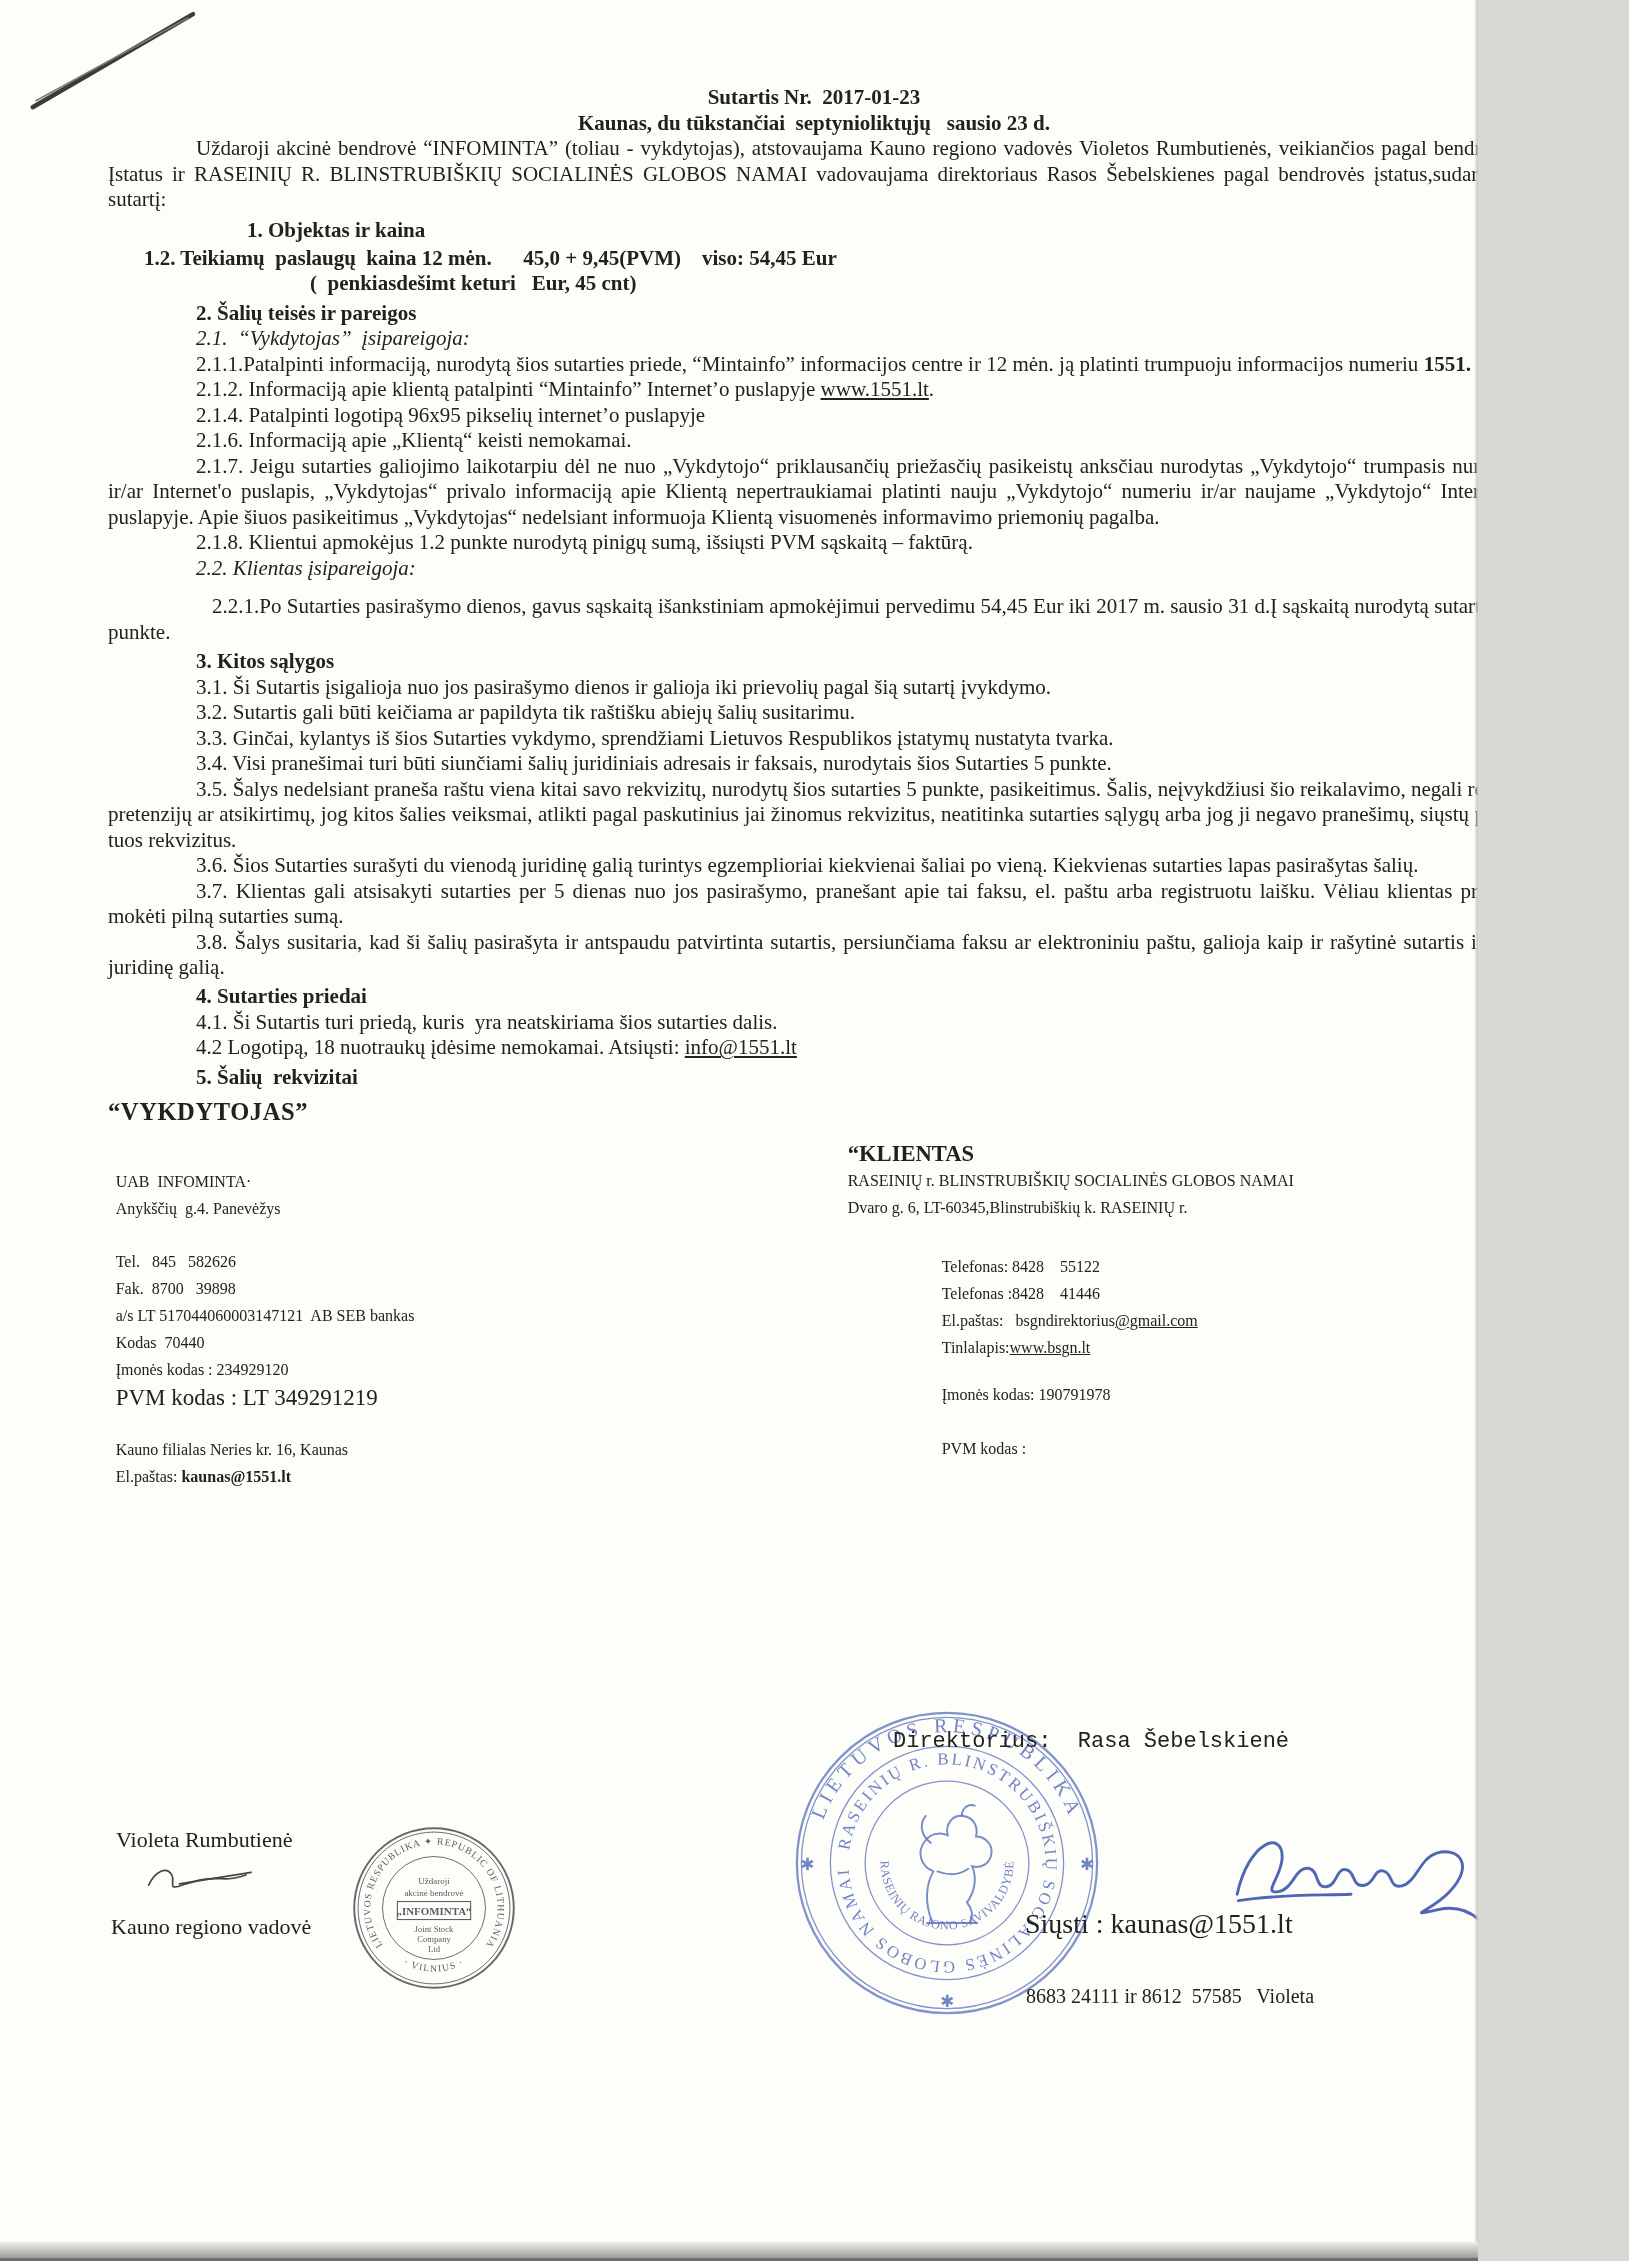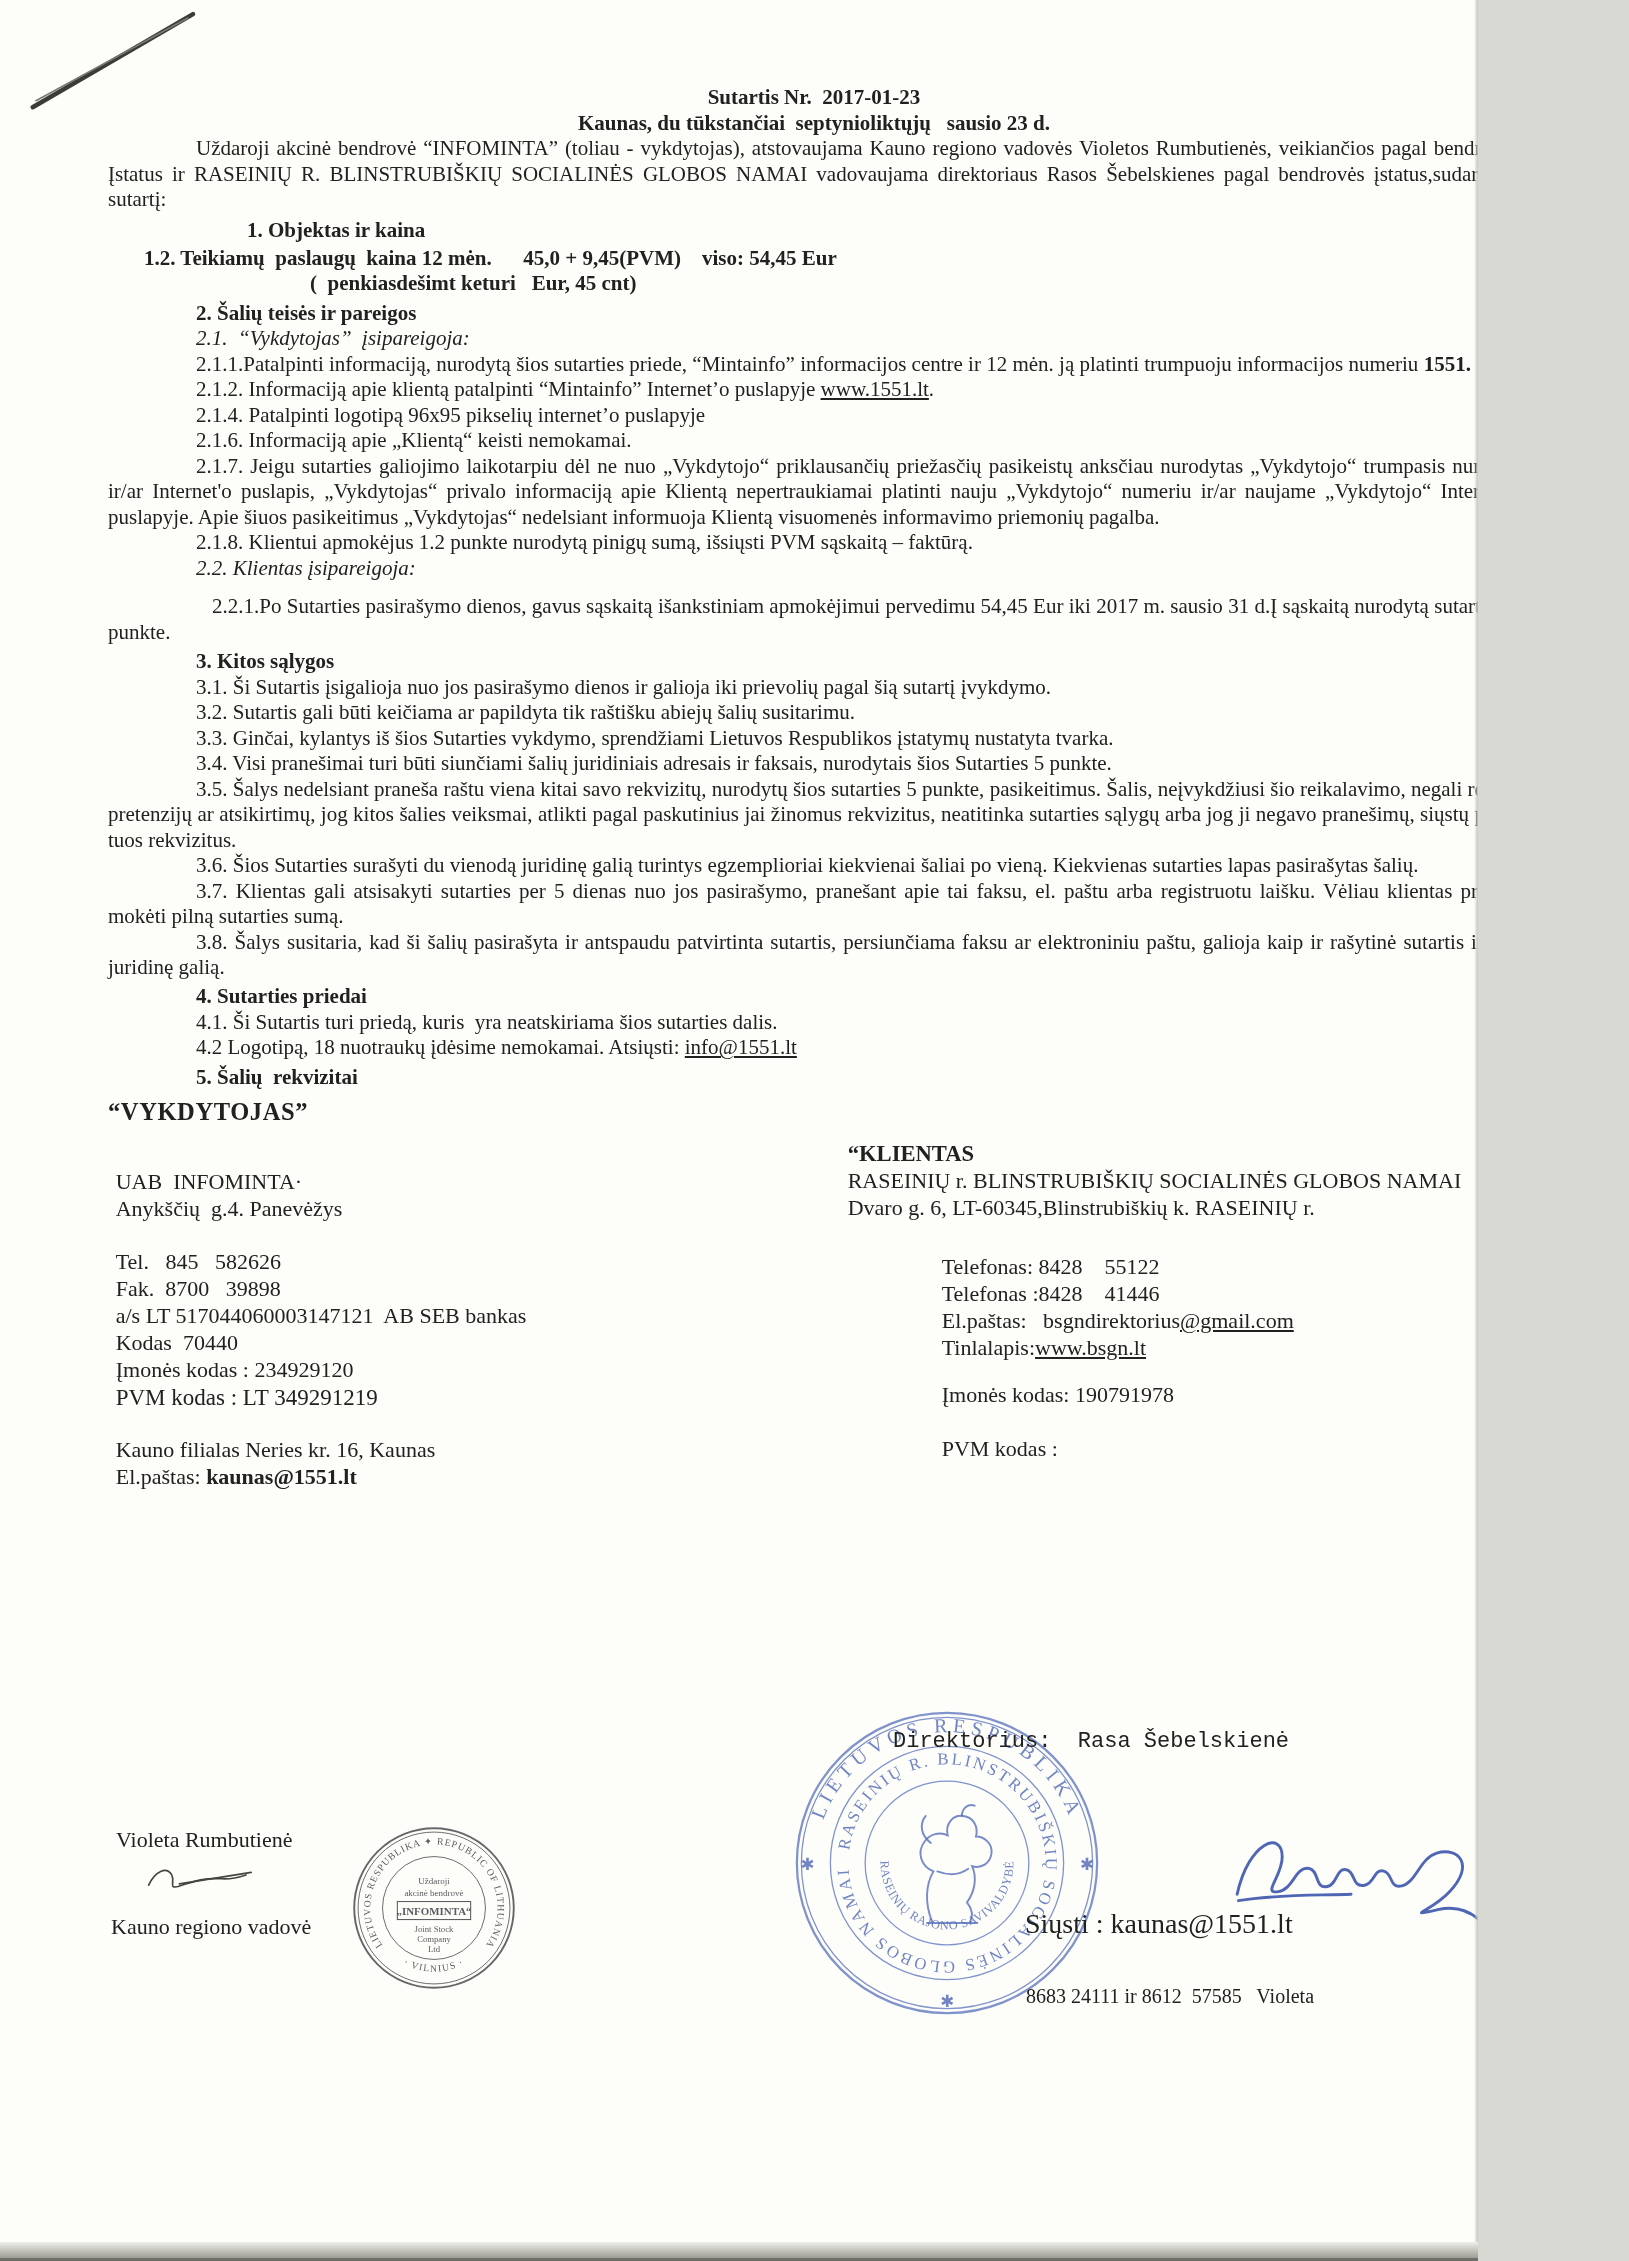--- a/index.html
+++ b/index.html
@@ -15,21 +15,21 @@
   .ind{text-indent:88px}
   .ind2{text-indent:104px}
   .ind-sm{text-indent:36px}
   .ind-lg{text-indent:139px}
   .ind-xl{text-indent:202px}
   .mt4{margin-top:2.6px!important}.mt6{margin-top:3.9px!important}.mt8{margin-top:5.2px!important}.mt20{margin-top:13px!important}
   .objektas{margin-left:44px}
   .vyk-heading{font-size:24.5px!important;letter-spacing:0.6px;margin-top:9px!important}
   .columns{display:flex;margin-top:15.5px}
   .col-left{width:736px;padding-left:7.7px}
-  .col-left p,.col-right p{font-size:22px;line-height:27px}
+  .col-left p,.col-right p{font-size:16px;line-height:27px}
   .col-right{width:676px}
   .g40{margin-top:26px!important}.g36{margin-top:23px!important}.g50{margin-top:32px!important}
   .g30{margin-top:19.3px!important}.g42{margin-top:27px!important}
   .mt44{margin-top:28px!important}
   .pvm{margin-left:-7.7px;font-size:23px!important;line-height:30px!important}
   .kl-head{margin-left:61px;font-size:22.6px!important}
   .kl-addr{margin-left:87px}
   .kl-details{padding-left:94px}
   .footer-item{position:absolute;font-size:22px;white-space:pre-wrap;z-index:2}
   .phones{font-size:20px}

